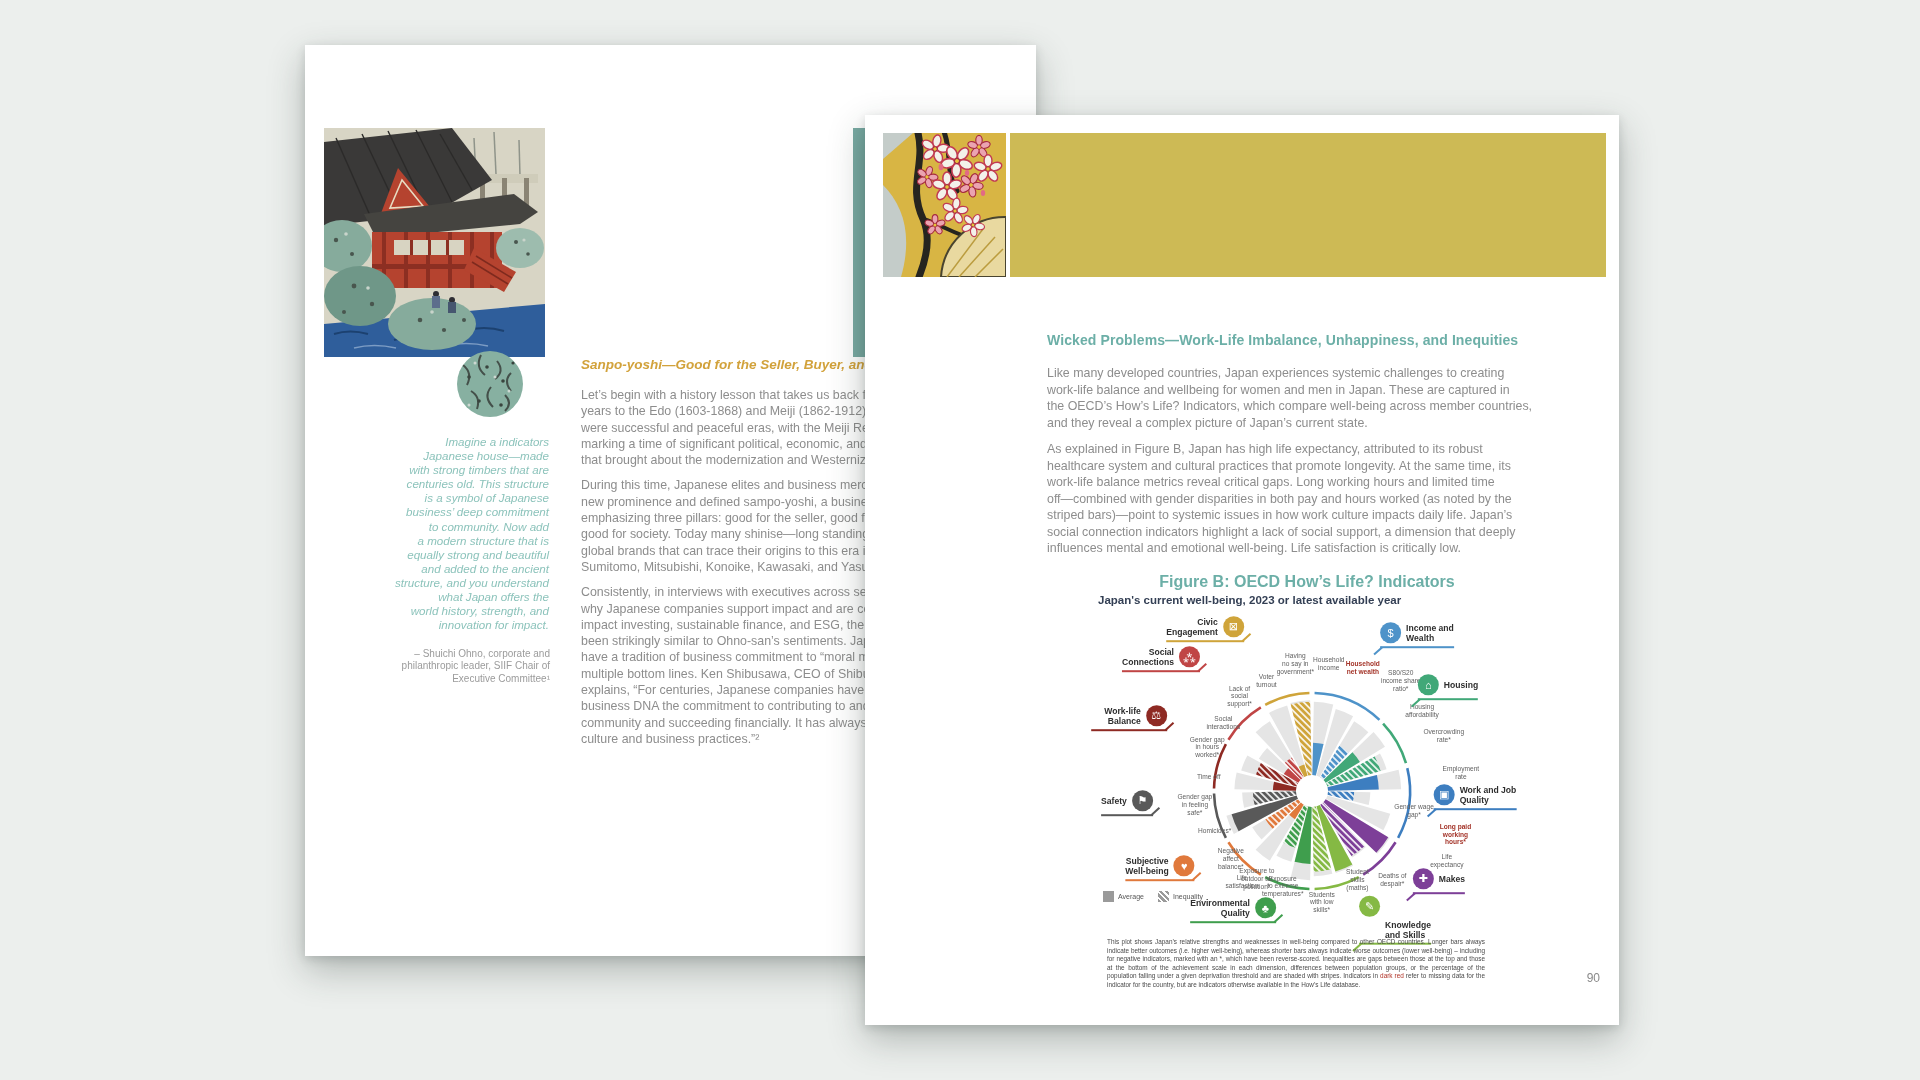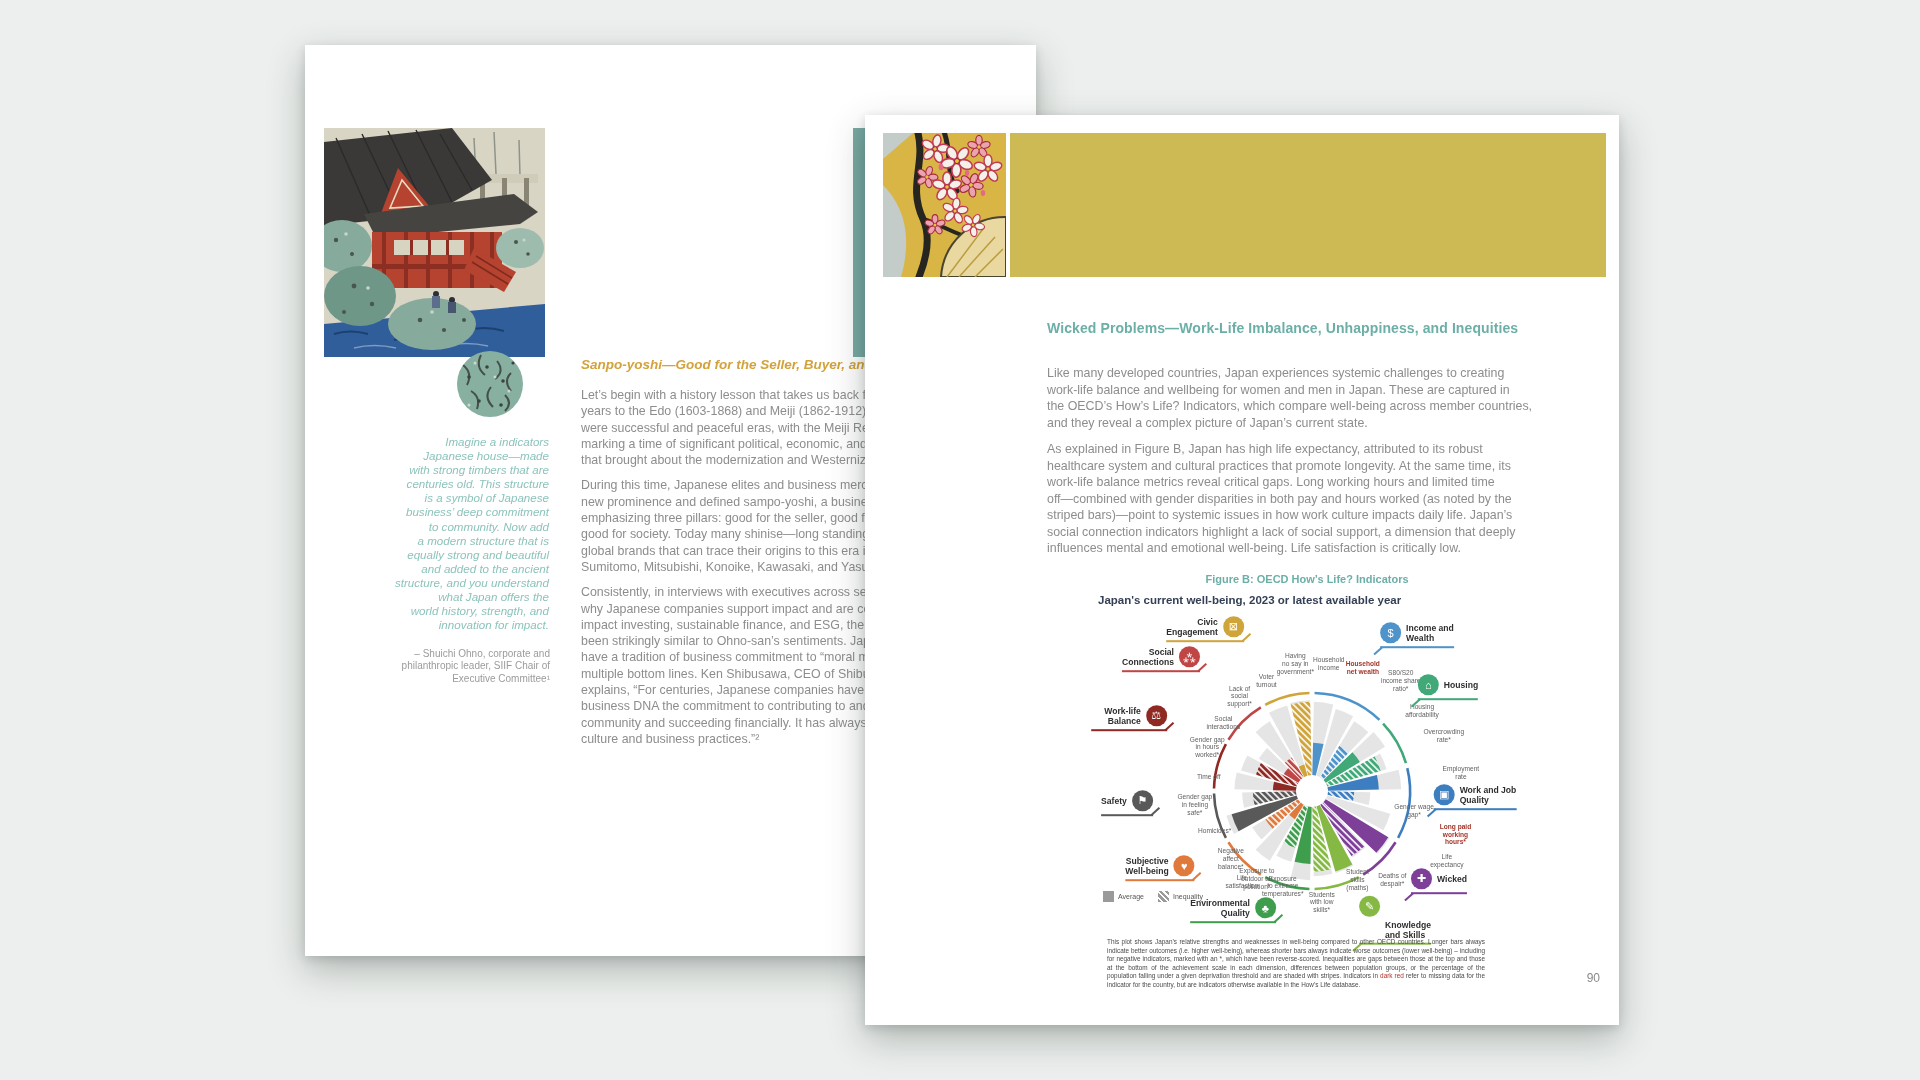--- a/index.html
+++ b/index.html
@@ -18,24 +18,24 @@
   #lp-circle{left:152px;top:306px;width:66px;height:66px;border-radius:50%;overflow:hidden;}
   #lp-quote{left:44px;top:390px;width:200px;text-align:right;font-style:italic;color:#8cc3bb;font-size:11.6px;line-height:14.1px;}
   #lp-attrib{left:44px;top:603px;width:201px;text-align:right;color:#9b9b9b;font-size:10px;line-height:12.4px;}
   #lp-article{left:276px;top:312px;width:440px;}
   #lp-heading{font-weight:bold;font-style:italic;font-size:13.5px;color:#d2a23b;white-space:pre;}
   #lp-body{margin-top:15px;font-size:12.4px;line-height:16.3px;color:#8d8d8d;}
   #lp-body .para + .para{margin-top:9px;}
   
   #rp-art{left:18px;top:18px;width:123px;height:144px;}
   #rp-banner{left:145px;top:18px;width:596px;height:144px;background:#cdba55;}
-  #rp-heading{left:182px;top:205px;width:540px;font-size:14px;font-weight:bold;color:#6cafa7;letter-spacing:.1px;}
+  #rp-heading{left:182px;top:217px;width:540px;font-size:14px;font-weight:bold;color:#6cafa7;letter-spacing:.1px;}
   #rp-body{left:182px;top:250px;width:540px;font-size:12.4px;line-height:16.5px;color:#8d8d8d;}
   #rp-body .para + .para{margin-top:10px;}
-  #rp-figtitle{left:182px;top:458px;width:520px;text-align:center;font-size:11px;font-weight:bold;color:#6cafa7;}
+  #rp-figtitle{left:182px;top:458px;width:520px;text-align:center;font-size:16px;font-weight:bold;color:#6cafa7;}
   #rp-subtitle{left:233px;top:479px;font-size:11.5px;font-weight:bold;color:#333f54;}
   #chart-stage{left:200px;top:500px;width:500px;height:350px;}
   #chart-svg{position:absolute;left:0;top:0;}
   .ind-label{position:absolute;transform:translate(-50%,-50%);text-align:center;font-size:6.6px;line-height:7.8px;color:#5f5f5f;white-space:pre-line;}
   .ind-label.missing{color:#a4352a;font-weight:bold;}
   .dim-badge{position:absolute;transform:translate(-50%,-50%);}
   .dim-row{display:flex;align-items:center;gap:5px;}
   .dim-icon{width:21px;height:21px;border-radius:50%;color:#fff;font-size:11px;display:flex;align-items:center;justify-content:center;flex:0 0 auto;}
   .dim-text{font-size:8.6px;line-height:10px;font-weight:bold;color:#2e2e2e;white-space:pre-line;}
   .swoosh{position:relative;height:1.6px;margin-top:3px;}
@@ -514,21 +514,21 @@
             <div class="dim-text" style="text-align: left;">Work and Job
 Quality</div>
           </div>
           <div class="swoosh" style="background: rgb(61, 126, 192);">
             <i class="tail left" style="background: rgb(61, 126, 192);"></i>
           </div>
         </div>
         <div class="dim-badge" style="left: 374px; top: 266px;">
           <div class="dim-row" style="flex-direction: row;">
             <div class="dim-icon" style="background: rgb(125, 63, 152);">✚</div>
-            <div class="dim-text" style="text-align: left;">Wicked</div>
+            <div class="dim-text" style="text-align: left;">Makes</div>
           </div>
           <div class="swoosh" style="background: rgb(125, 63, 152);">
             <i class="tail left" style="background: rgb(125, 63, 152);"></i>
           </div>
         </div>
         <div class="dim-badge" style="left: 330px; top: 293px;">
           <div class="dim-row" style="flex-direction: row;">
             <div class="dim-icon" style="background: rgb(133, 185, 68);">✎</div>
             <div class="dim-text" style="text-align: left; margin-top: 48px;">Knowledge
 and Skills</div>

